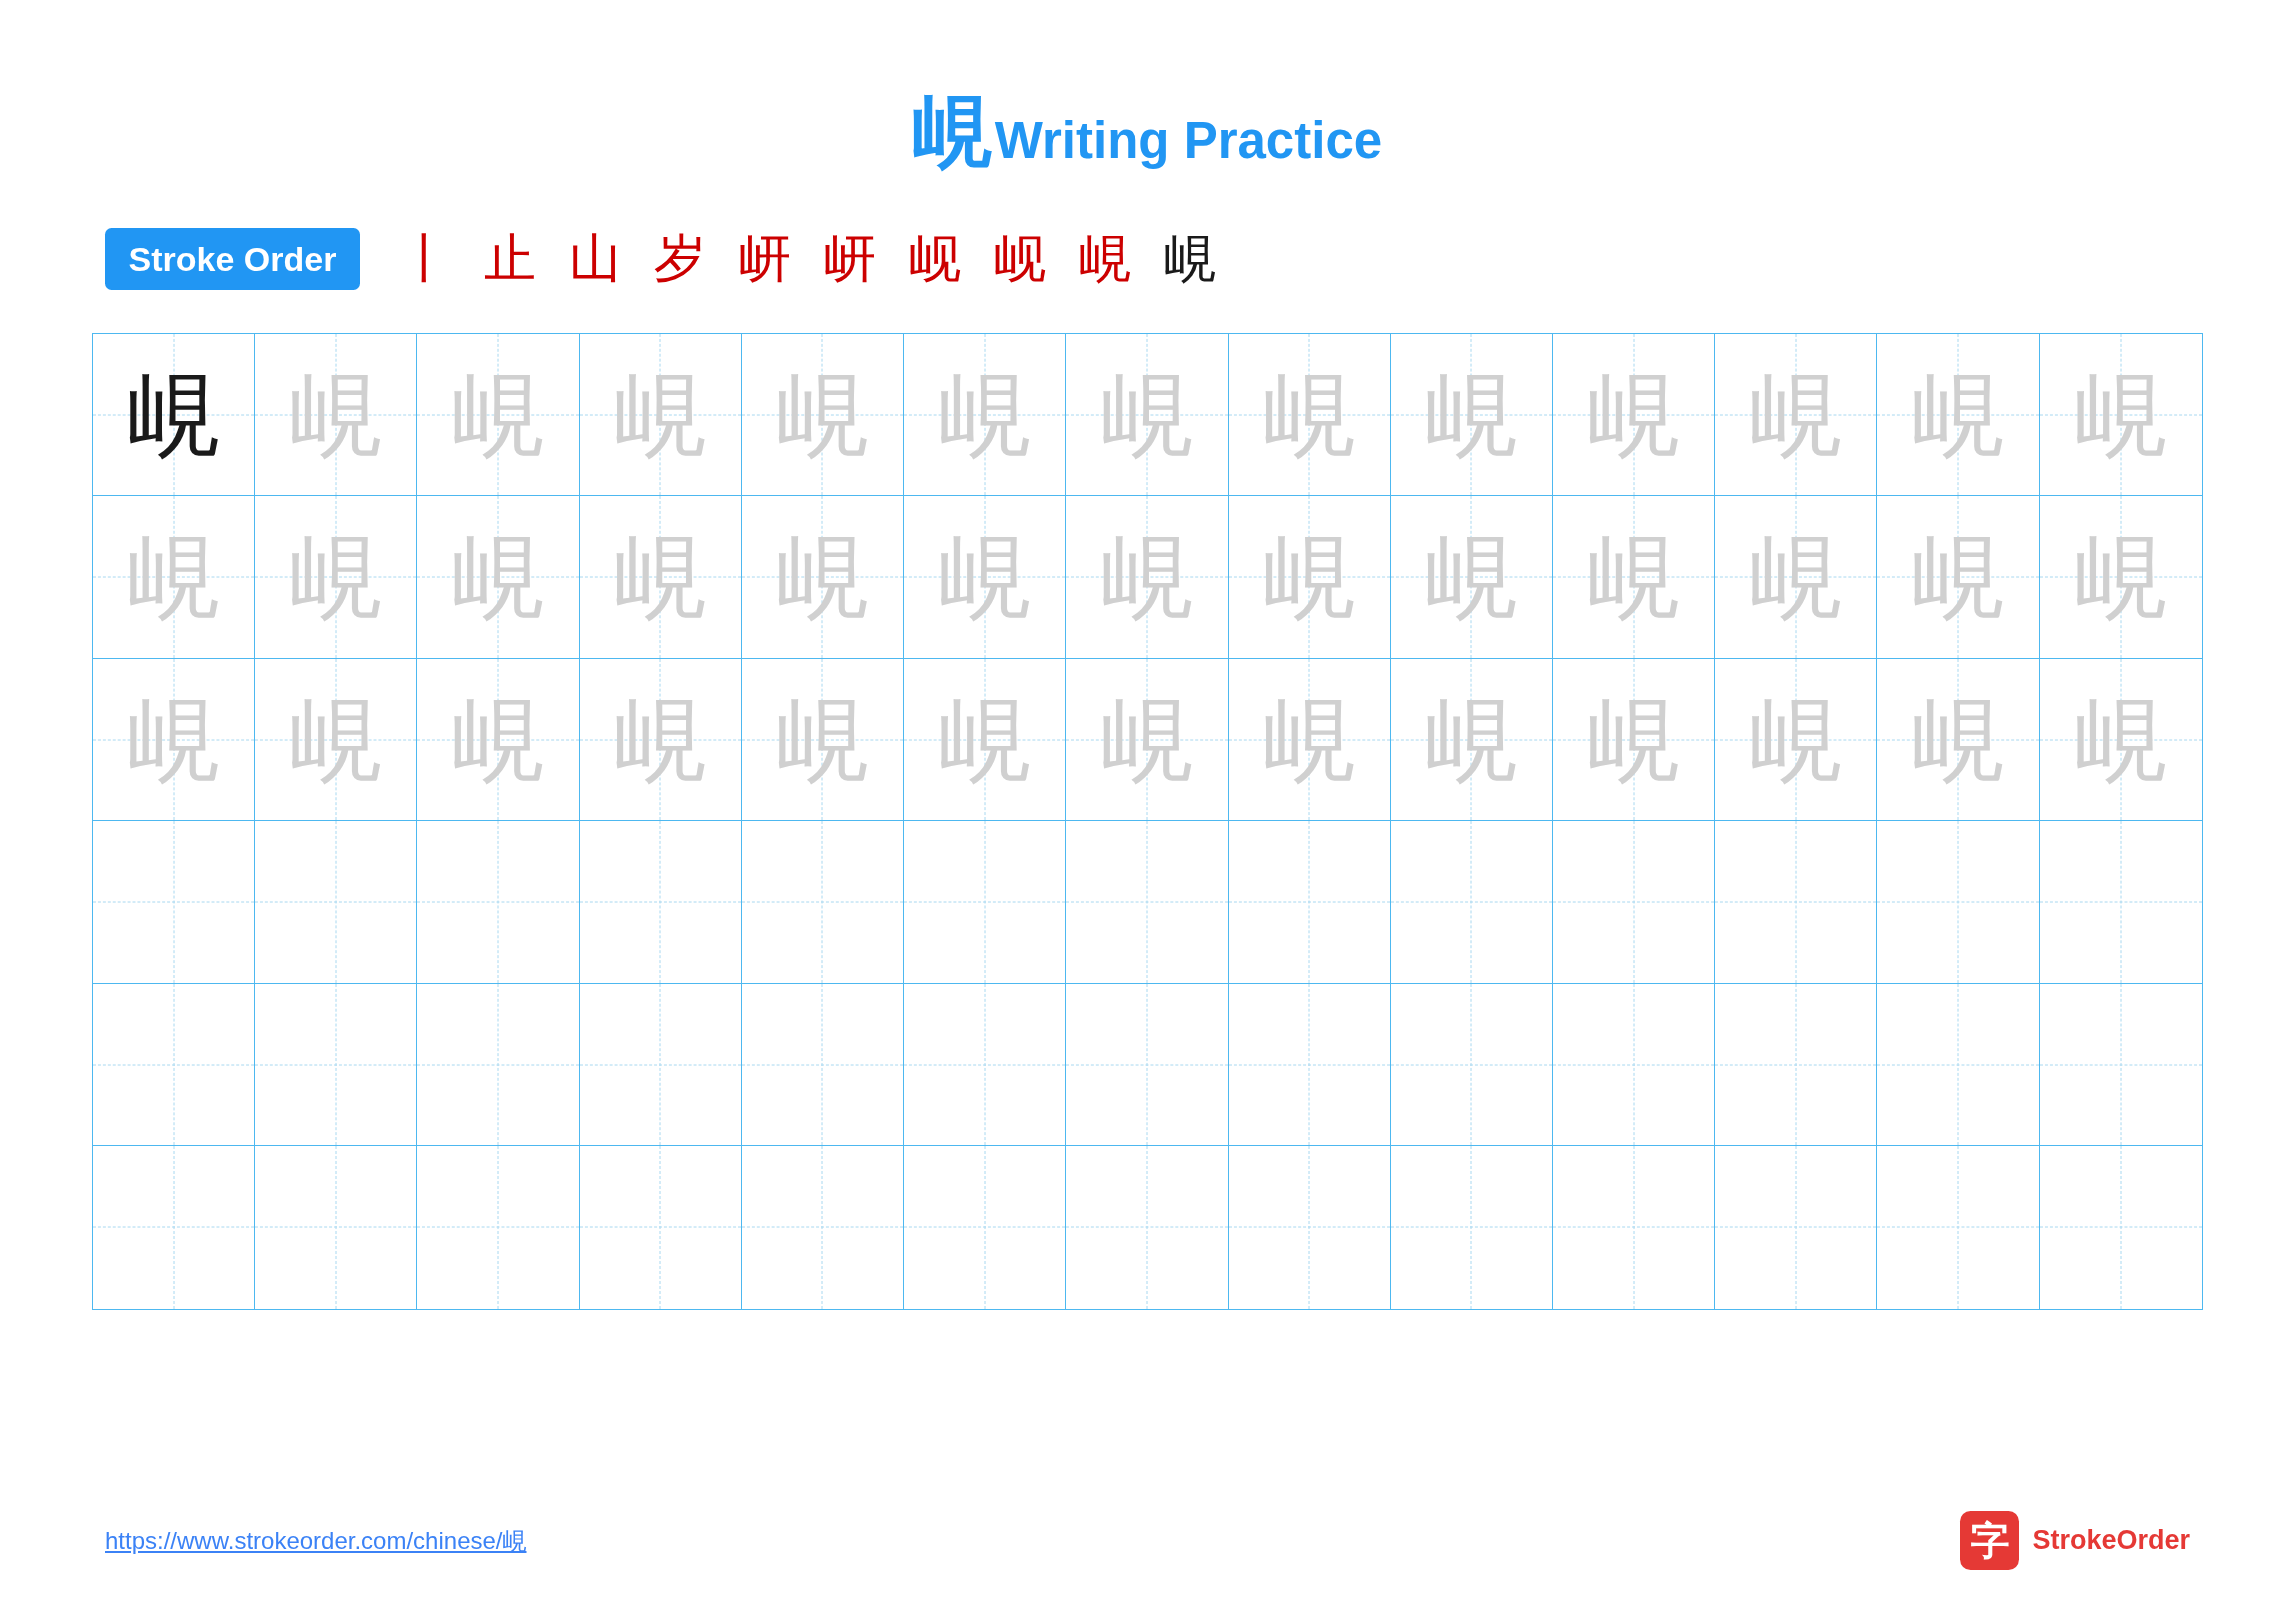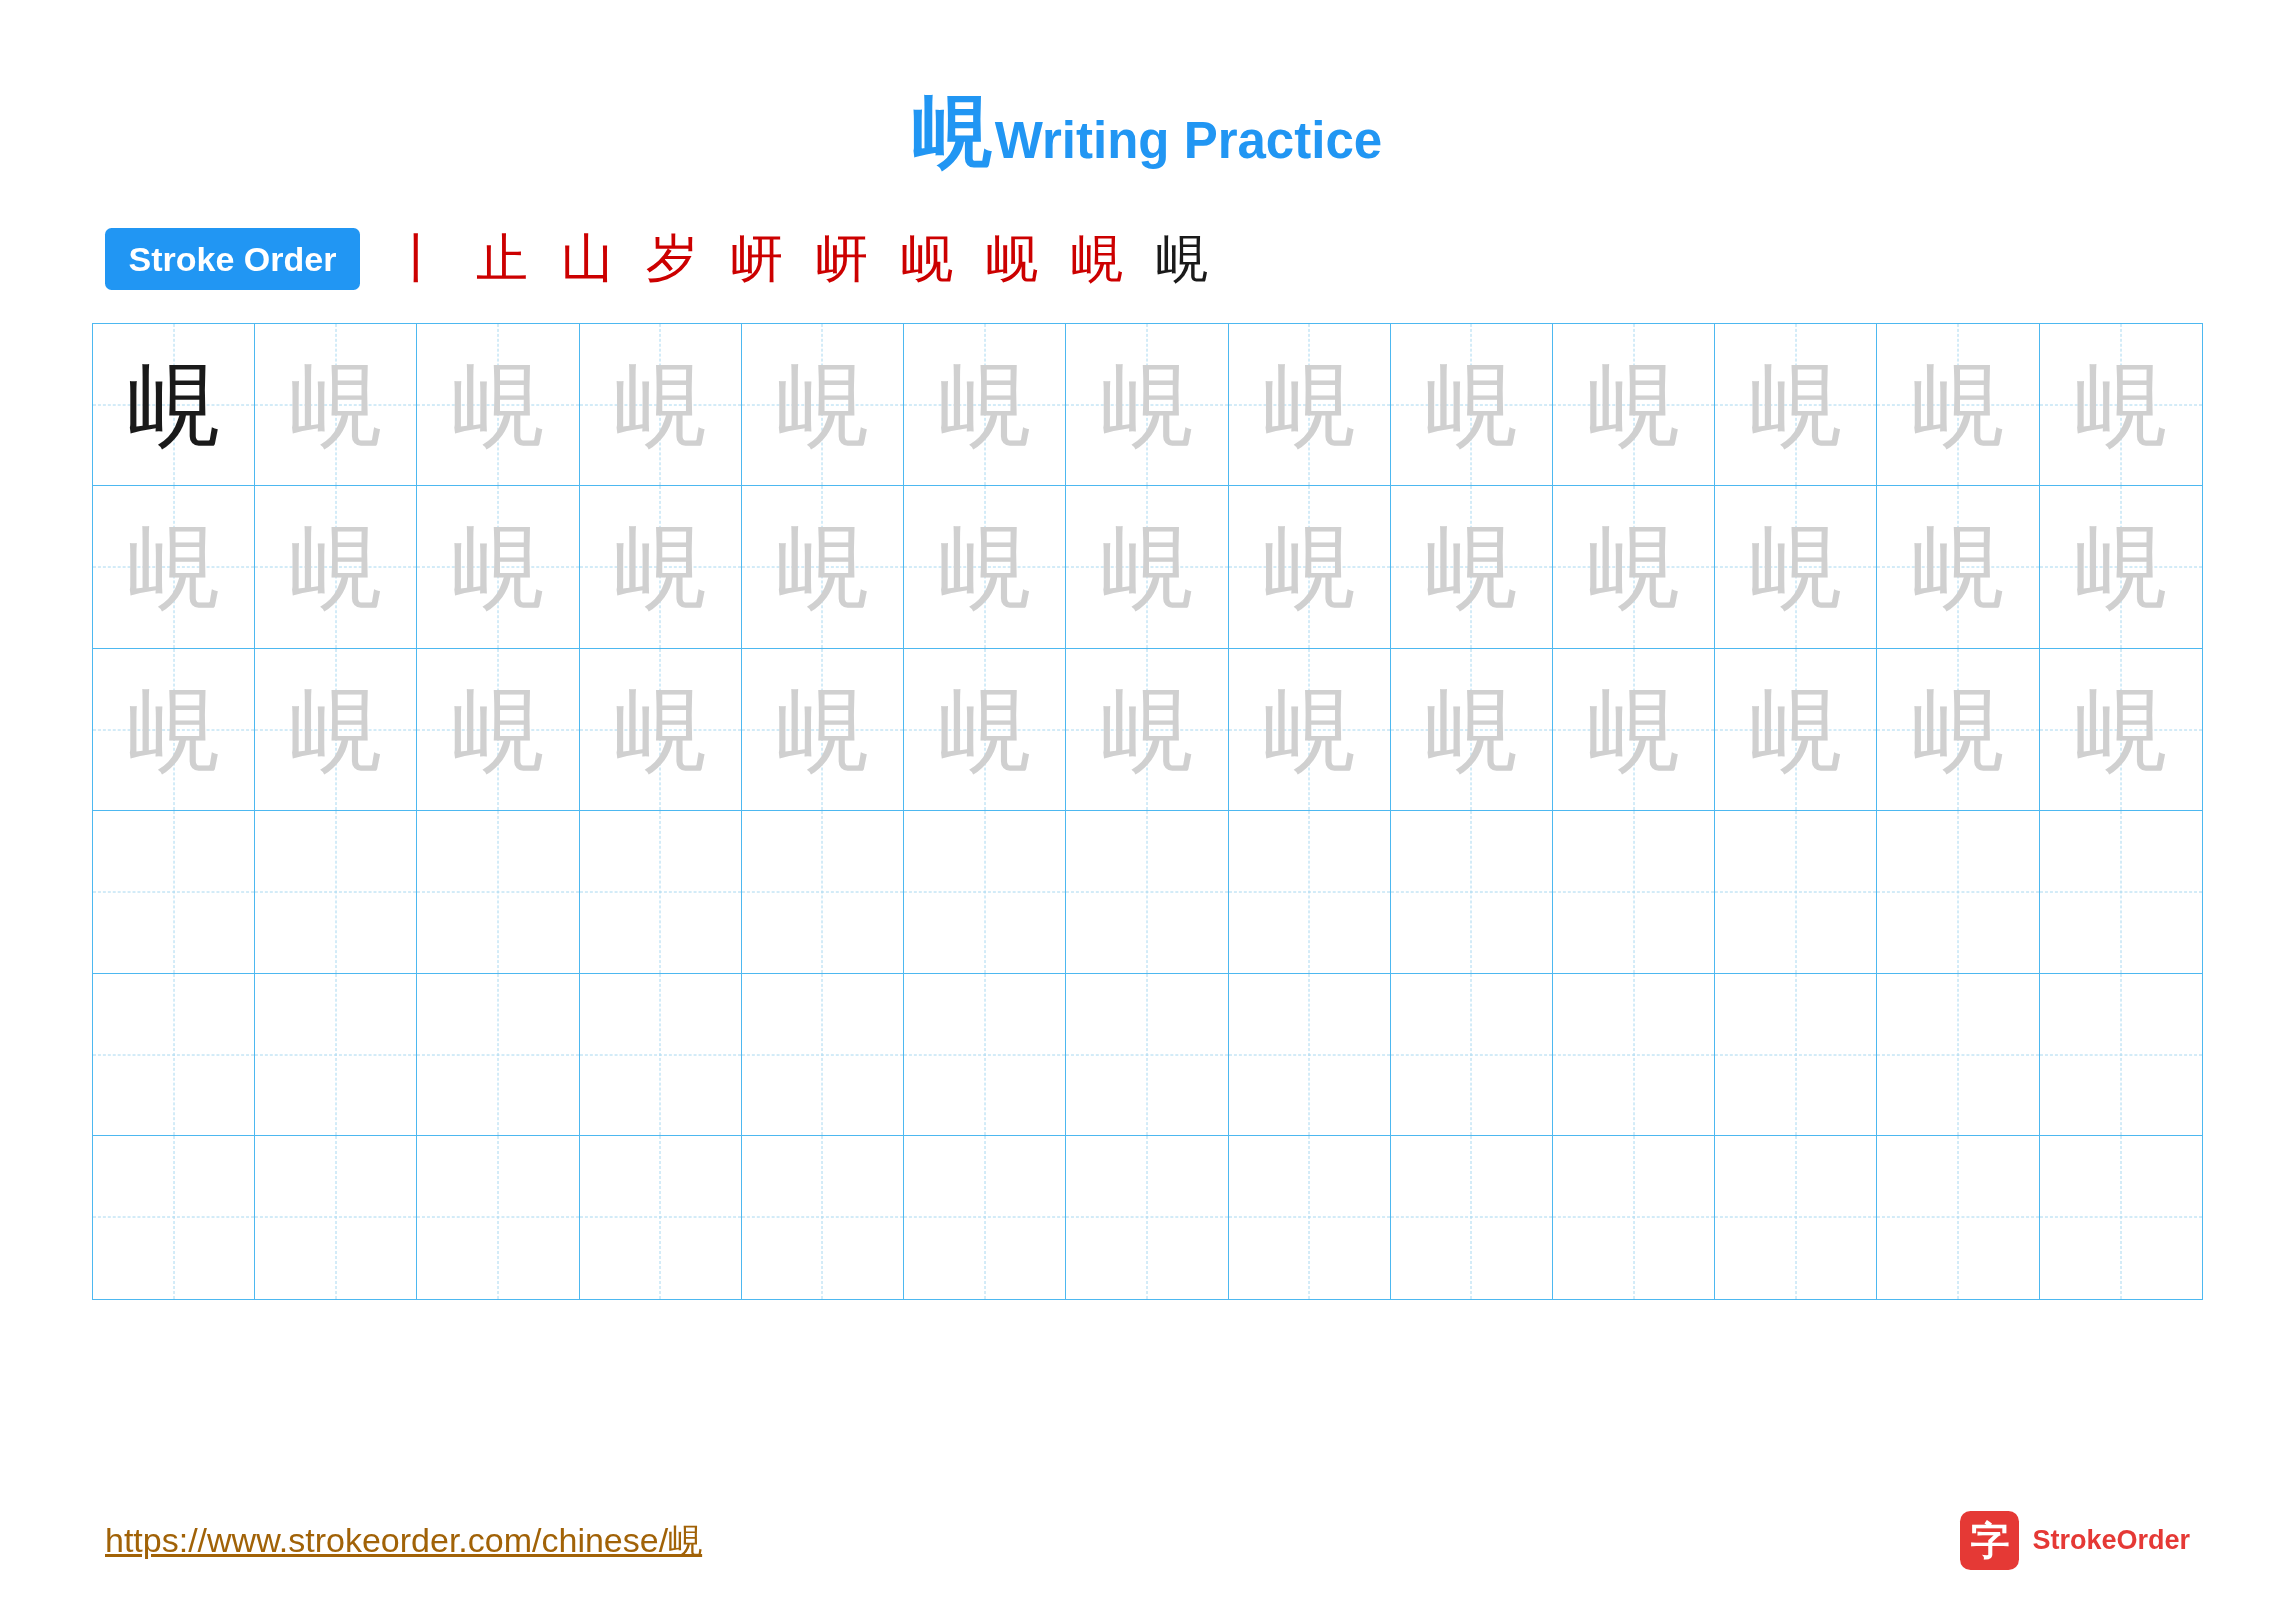--- a/index.html
+++ b/index.html
@@ -25,22 +25,22 @@
     .page-title span.text {
       color: #2196F3;
       font-size: 51px;
       font-weight: bold;
     }
 
     .stroke-order-row {
       display: flex;
       align-items: center;
       padding: 0 105px;
-      margin-bottom: 29px;
-      gap: 31px;
+      margin-bottom: 39px;
+      gap: 39px;
     }
     .stroke-order-badge {
       background: #2196F3;
       color: white;
       font-size: 34px;
       font-weight: bold;
       padding: 11.8px 23.6px;
       border-radius: 6.5px;
       white-space: nowrap;
     }
@@ -130,22 +130,22 @@
       position: absolute;
       bottom: 52px;
       left: 0;
       right: 0;
       display: flex;
       align-items: center;
       justify-content: space-between;
       padding: 0 105px;
     }
     .footer-url {
-      color: #a16207;
-      font-size: 34px;
+      color: #3b82f6;
+      font-size: 24px;
     }
     .footer-logo {
       display: flex;
       align-items: center;
       gap: 13px;
     }
     .footer-logo-icon {
       width: 59px;
       height: 59px;
       background: #e53935;

